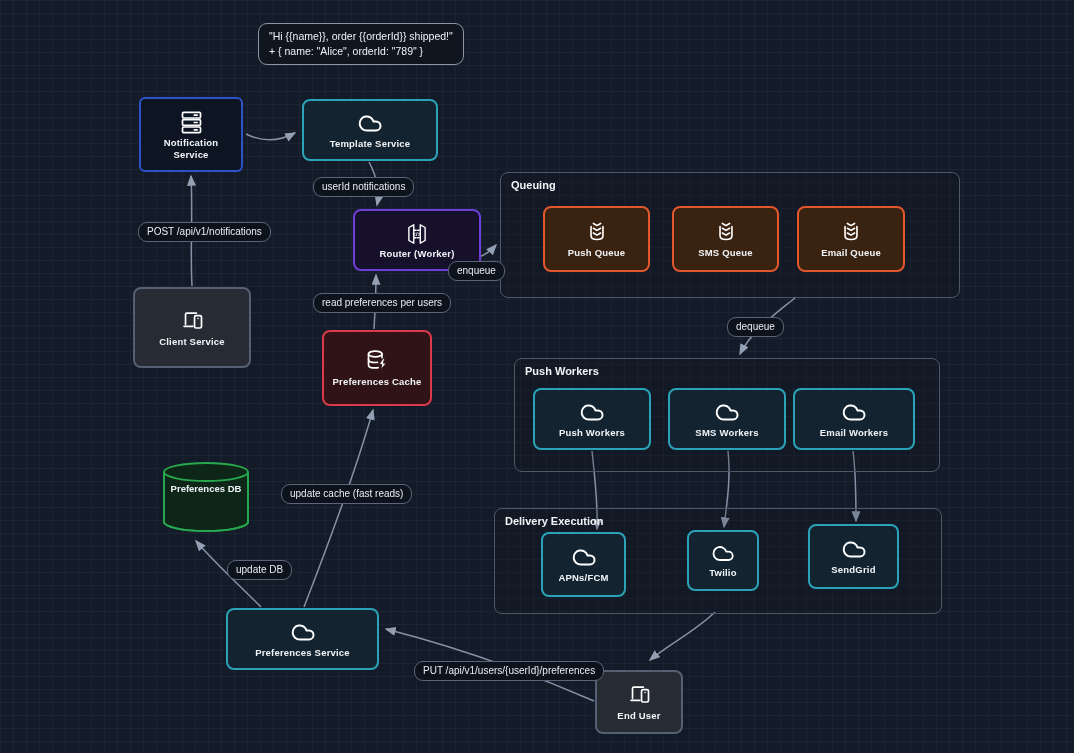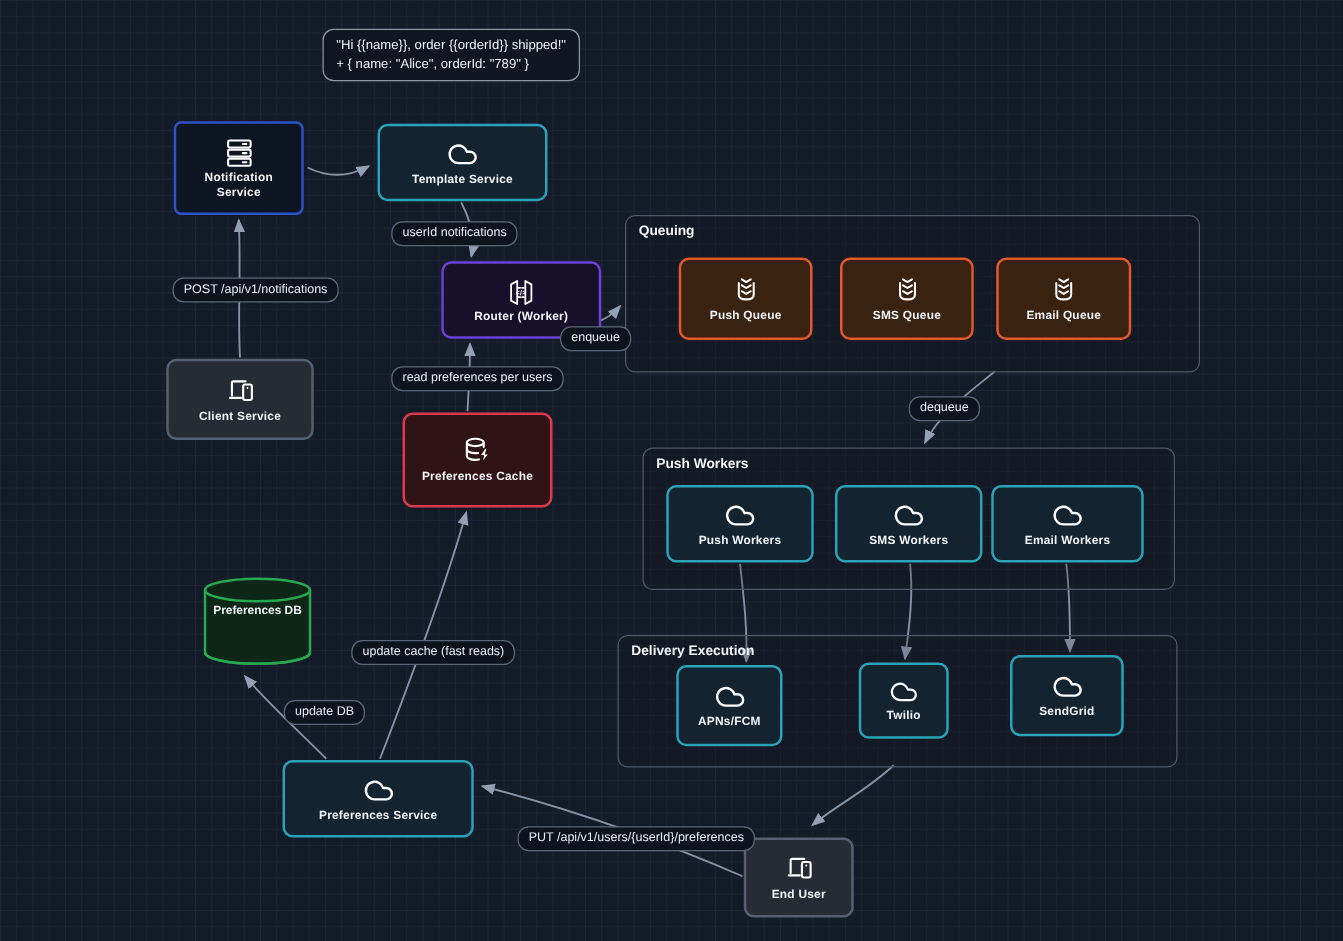--- a/index.html
+++ b/index.html
@@ -188,31 +188,31 @@
     <span class="nlabel">Twilio</span>
   </div>
 
   <div class="node teal" style="left:808px;top:524px;width:91px;height:65px;">
     <svg class="icon" width="26" height="26" viewBox="0 0 24 24" fill="none" stroke="#fff" stroke-width="1.8" stroke-linecap="round" stroke-linejoin="round">
       <path d="M17.5 18H9a6.5 6.5 0 1 1 6.2-8.4h2.3a4.2 4.2 0 1 1 0 8.4z"></path>
     </svg>
     <span class="nlabel">SendGrid</span>
   </div>
 
-  <div class="node gray" style="left:133px;top:287px;width:118px;height:65px;">
+  <div class="node gray" style="left:133px;top:287px;width:118px;height:81px;">
     <svg class="icon" width="27" height="27" viewBox="0 0 24 24" fill="none" stroke="#fff" stroke-width="1.5" stroke-linecap="round" stroke-linejoin="round">
       <path d="M15.5 4.5 H7 A1.2 1.2 0 0 0 5.8 5.7 V14.5"></path>
       <path d="M4.5 16.3 H12.3"></path>
       <rect x="13.8" y="6.8" width="6.2" height="11" rx="1.4"></rect>
       <circle cx="16.9" cy="9.3" r="0.7" fill="#fff" stroke="none"></circle>
     </svg>
     <span class="nlabel">Client Service</span>
   </div>
 
-  <div class="node red" style="left:322px;top:330px;width:120px;height:76px;">
+  <div class="node red" style="left:322px;top:330px;width:110px;height:76px;">
     <svg class="icon" width="27" height="27" viewBox="0 0 24 24" fill="none" stroke="#fff" stroke-width="1.5" stroke-linecap="round" stroke-linejoin="round">
       <ellipse cx="10" cy="5.3" rx="6" ry="2.6"></ellipse>
       <path d="M4 5.3 V15 c0 1.5 2.6 2.7 6 2.7 .9 0 1.8-.08 2.6-.25"></path>
       <path d="M16 5.3 V8.6"></path>
       <path d="M4 10.2 c0 1.5 2.6 2.7 6 2.7 .7 0 1.4-.05 2-.15"></path>
       <path d="M16.9 9.3 L13.4 14.6 h2.4 l-.9 4.6 4.9-5.7 h-2.5 l1-4.2 z" fill="#fff" stroke="#2f1317" stroke-width="0.8"></path>
     </svg>
     <span class="nlabel">Preferences Cache</span>
   </div>
 
@@ -240,17 +240,17 @@
       <circle cx="16.9" cy="9.3" r="0.7" fill="#fff" stroke="none"></circle>
     </svg>
     <span class="nlabel">End User</span>
   </div>
 
   <div class="edge-label" style="left:313px;top:177px;">userId notifications</div>
   <div class="edge-label" style="left:448px;top:261px;">enqueue</div>
   <div class="edge-label" style="left:727px;top:317px;">dequeue</div>
   <div class="edge-label" style="left:138px;top:222px;">POST /api/v1/notifications</div>
   <div class="edge-label" style="left:313px;top:293px;">read preferences per users</div>
-  <div class="edge-label" style="left:281px;top:512px;">update cache (fast reads)</div>
+  <div class="edge-label" style="left:281px;top:484px;">update cache (fast reads)</div>
   <div class="edge-label" style="left:227px;top:560px;">update DB</div>
   <div class="edge-label" style="left:414px;top:661px;">PUT /api/v1/users/{userId}/preferences</div>
 
 </div>
 
 </body></html>

